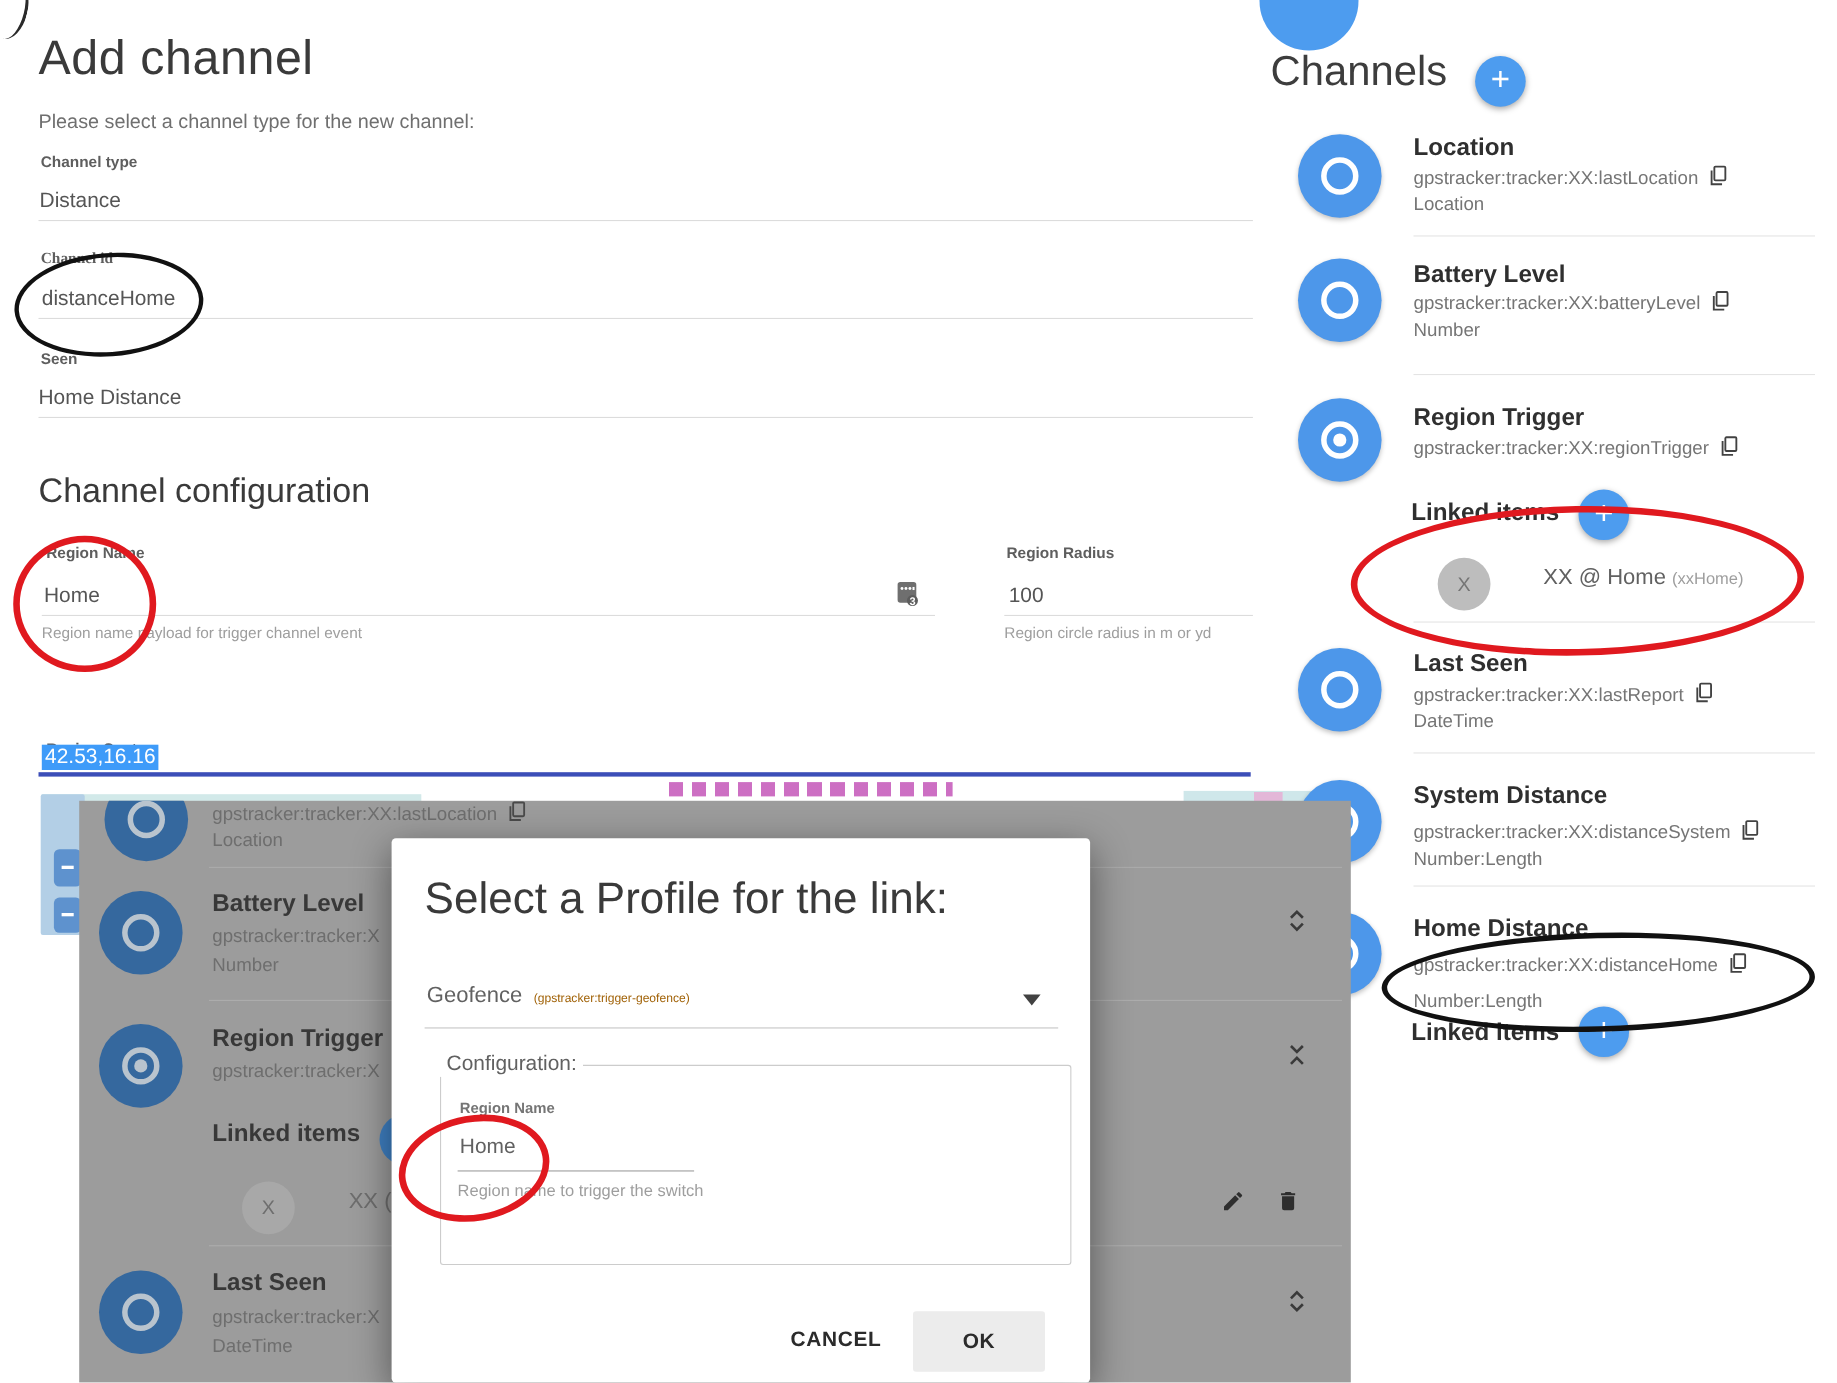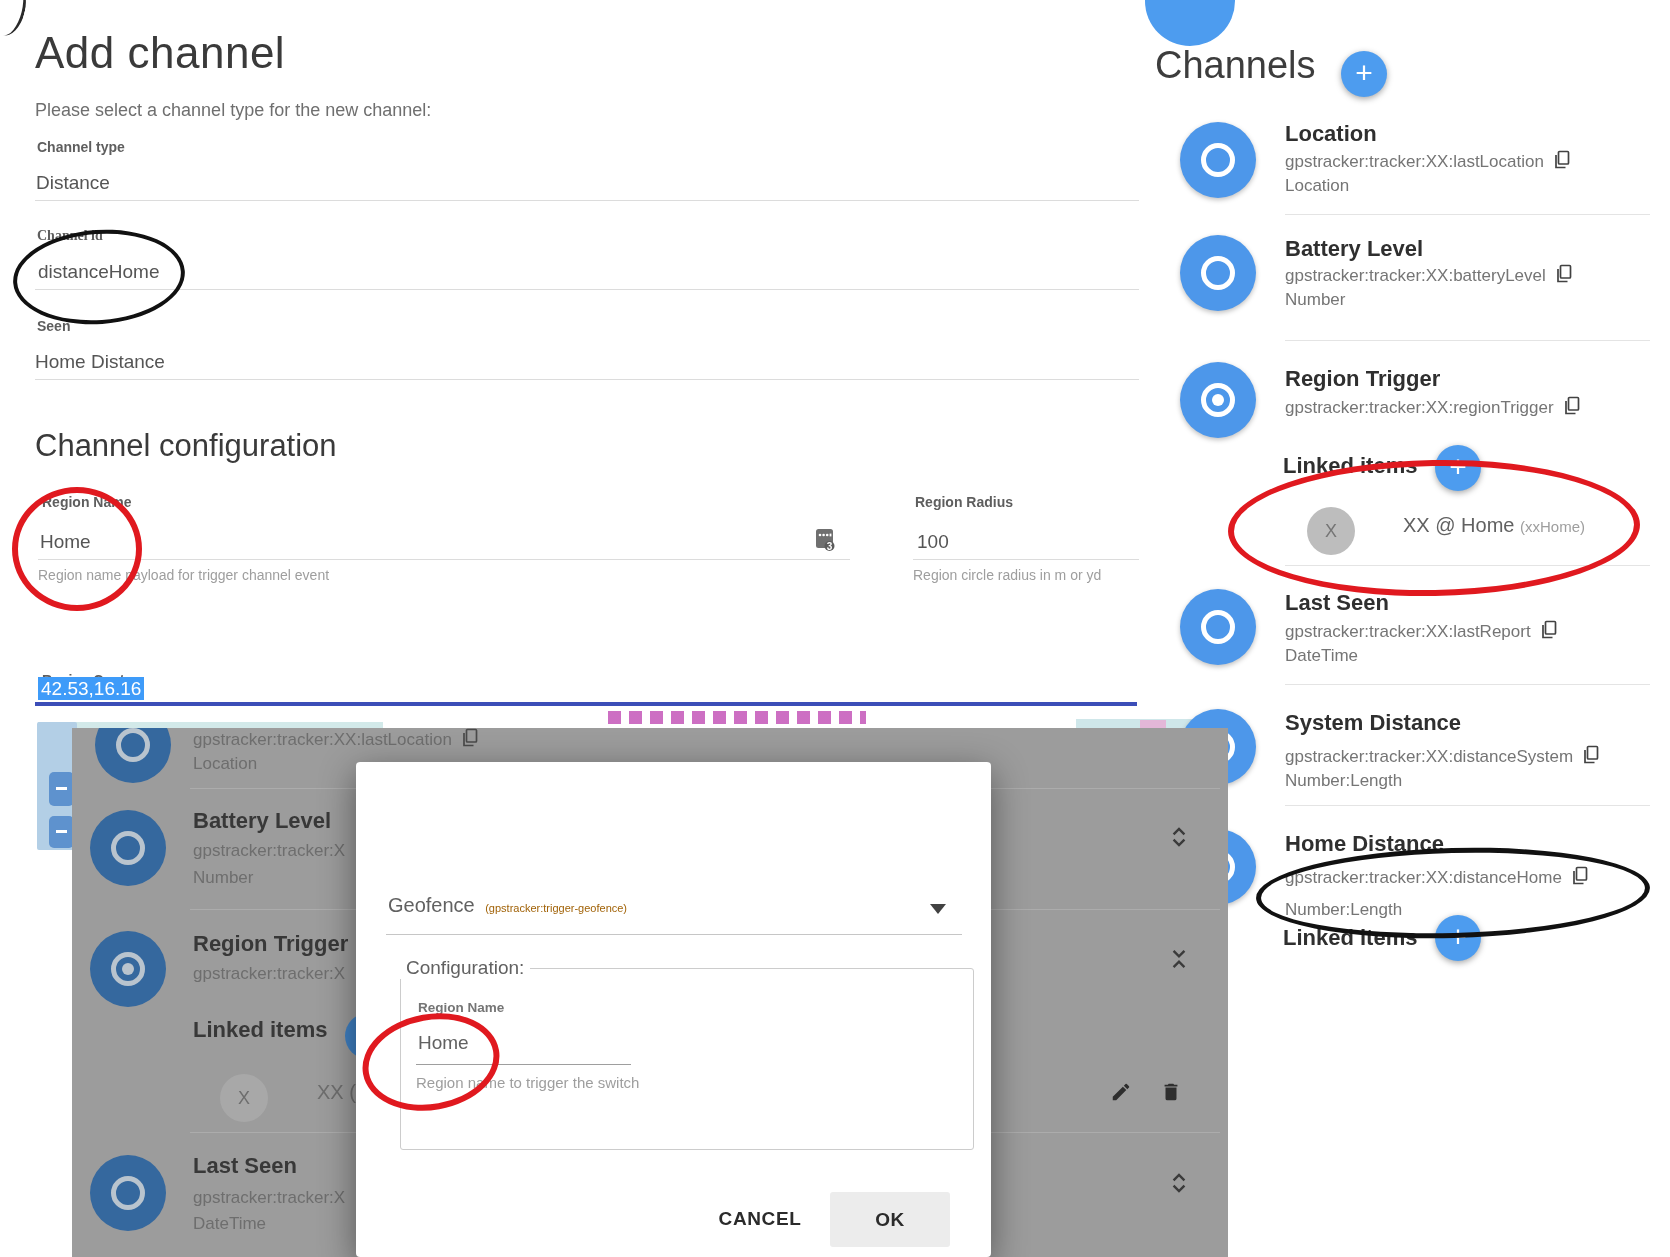--- a/index.html
+++ b/index.html
@@ -259,20 +259,21 @@
           <path d="M7 4.5 12 9.5 17 4.5" fill="none" stroke="#3a3a3a" stroke-width="2.2"></path>
           <path d="M7 19.5 12 14.5 17 19.5" fill="none" stroke="#3a3a3a" stroke-width="2.2"></path>
         </svg></div>
     <div style="position:absolute;left:1094px;top:442px;"><svg width="26" height="26" viewBox="0 0 24 24">
           <path d="M7 9.5 12 4.5 17 9.5" fill="none" stroke="#3a3a3a" stroke-width="2.2"></path>
           <path d="M7 14.5 12 19.5 17 14.5" fill="none" stroke="#3a3a3a" stroke-width="2.2"></path>
         </svg></div>
   </div>
 
   <div id="modal">
+    <div class="abs mtitle" style="left:30px;top:33px;">Select a Profile for the link:</div>
 
     <div class="abs" style="left:32px;top:132px;">
       <span class="selval">Geofence</span>
       <span class="seldetail" style="margin-left:6px;">(gpstracker:trigger-geofence)</span>
     </div>
     <div class="abs arrow-down" style="left:574px;top:142px;"></div>
     <div class="hr" style="left:30px;top:172px;width:576px;background:#c6c6c6;"></div>
 
     <div class="fieldset" style="left:44px;top:206px;width:572px;height:180px;"></div>
     <div class="legend" style="left:44px;top:195px;">Configuration:</div>

